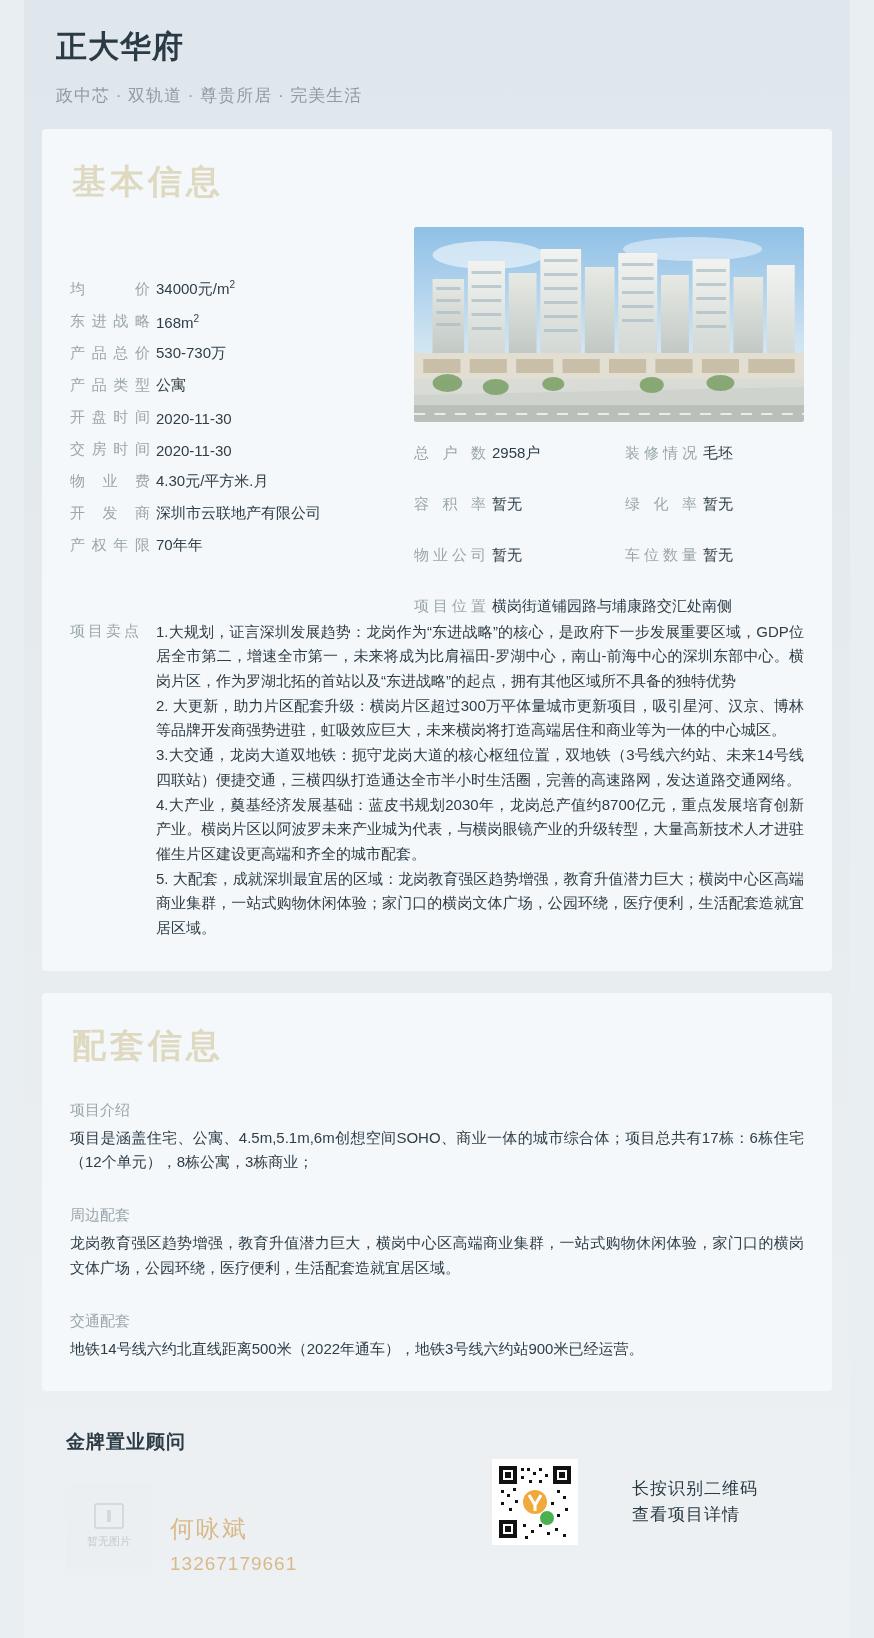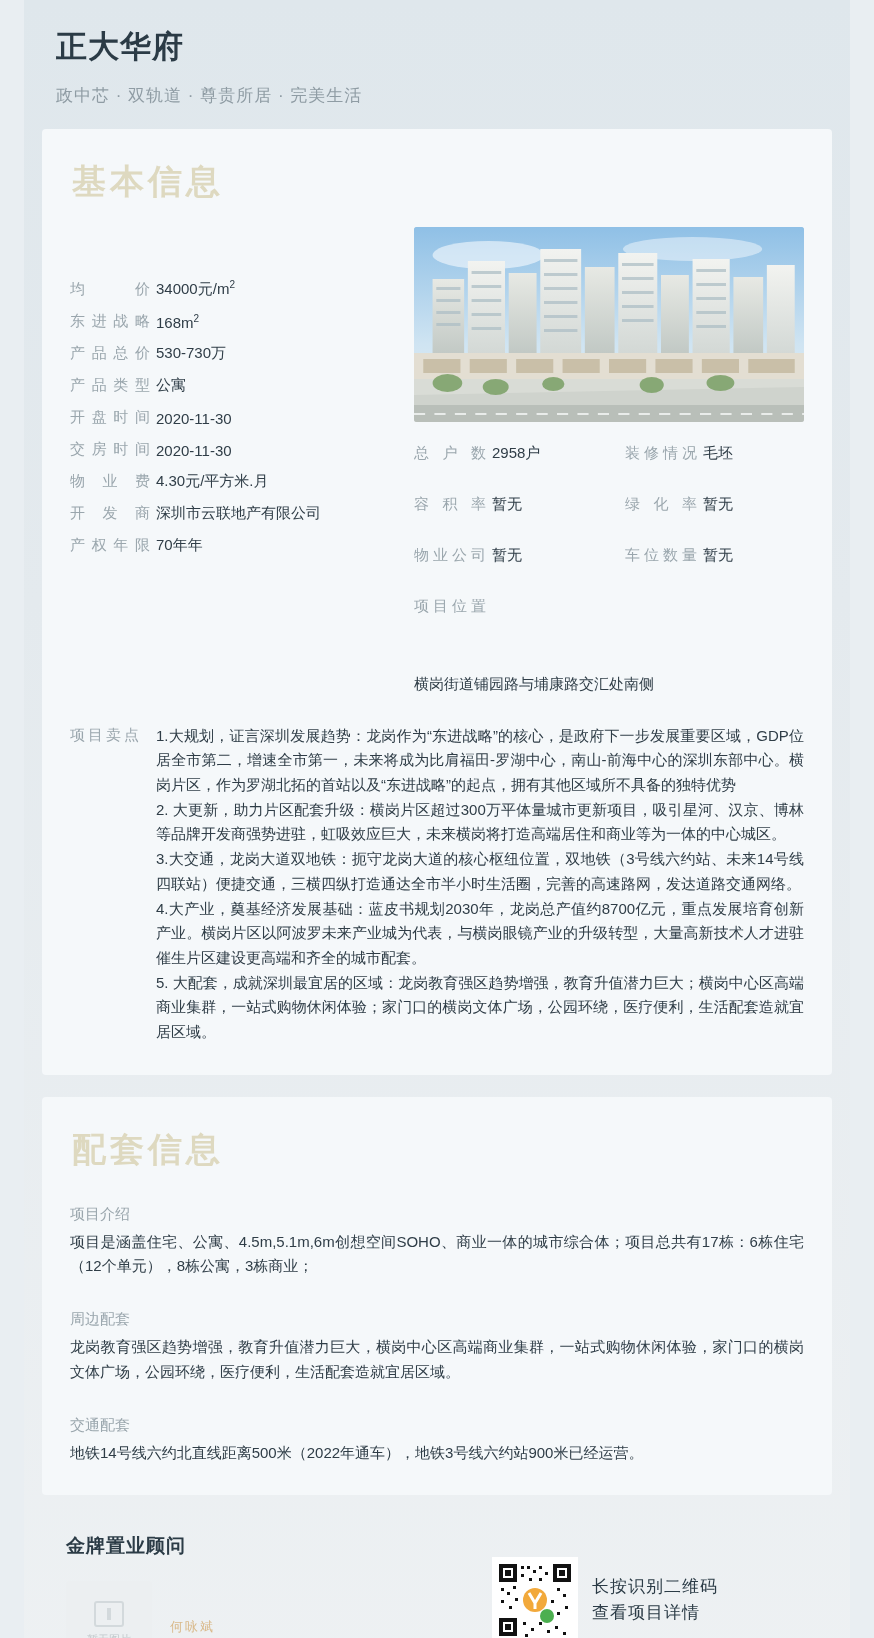--- a/index.html
+++ b/index.html
@@ -112,26 +112,26 @@
   .g-key {
     width: 78px;
     flex: 0 0 78px;
     color: #9aa6ad;
     text-align: justify;
     text-align-last: justify;
     padding-right: 6px;
     white-space: nowrap;
   }
   .g-val { color: #2f3d47; }
-  .g-row.wide { grid-column: 1 / span 2; flex-direction: column; }
+  .g-row.wide { grid-column: 1 / span 2; }
 
   
   .points-wrap {
     display: flex;
-    margin-top: 30px;
+    margin-top: 4px;
     font-size: 15px;
   }
   .points-key {
     width: 86px;
     flex: 0 0 86px;
     color: #9aa6ad;
     letter-spacing: 3px;
     white-space: nowrap;
     padding-top: 2px;
   }
@@ -193,33 +193,33 @@
   }
   .avatar .ph-icon:after{
     content:"";
     position:absolute; left:50%; top:50%;
     transform:translate(-50%,-50%);
     width: 4px; height: 12px;
     background: #d3d9dc;
   }
   .adviser-info { margin-left: 18px; }
   .adviser-name {
-    font-size: 13px;
+    font-size: 24px;
     color: #d9b98a;
     letter-spacing: 2px;
     margin-bottom: 8px;
     margin-top: 36px;
   }
   .adviser-phone {
     font-size: 19px;
     color: #d9b98a;
     letter-spacing: 1px;
   }
 
-  .qr-block { display: flex; align-items: center; margin-left: 6px; }
+  .qr-block { display: flex; align-items: center; margin-left: 6px; gap: 40px; }
   .qr {
     width: 86px; height: 86px;
     background: #fff;
     position: relative;
     padding: 3px;
   }
   .qr svg { display:block; }
   .qr-text {
     margin-left: 14px;
     color: #2b3b46;

